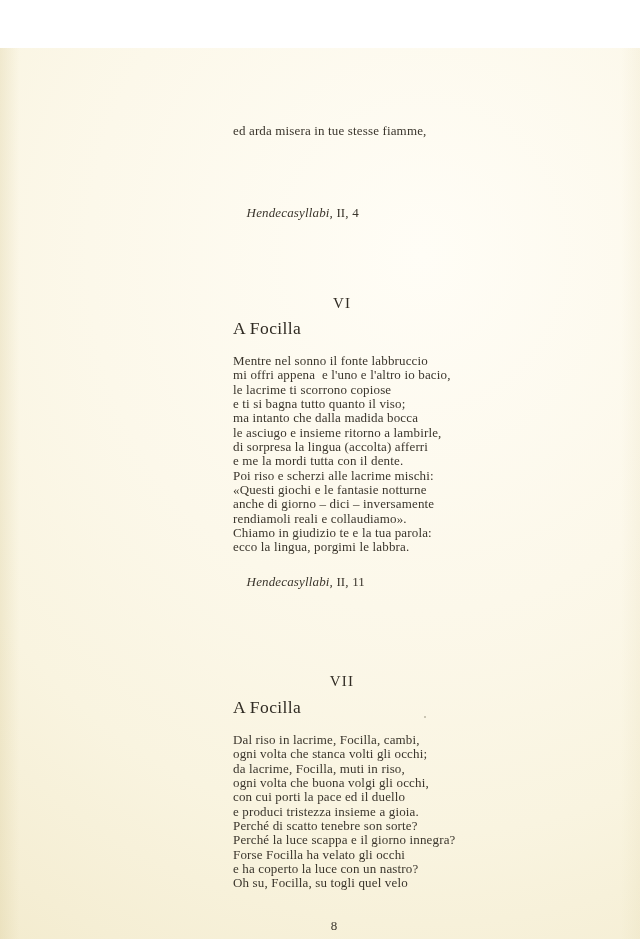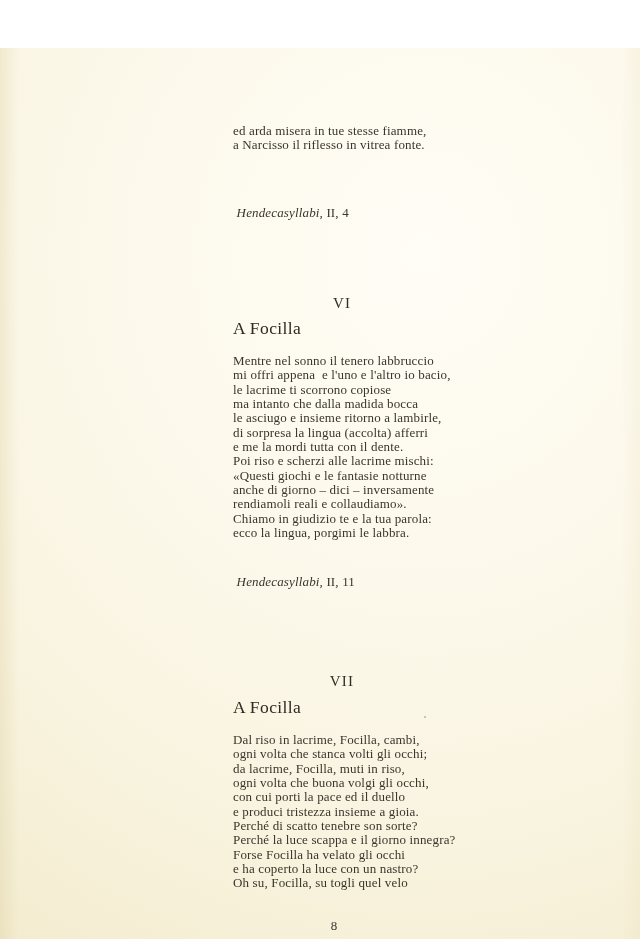--- a/index.html
+++ b/index.html
@@ -44,21 +44,21 @@
   }
   .line {
     font-size: 13px;
     line-height: 14.35px;
     letter-spacing: 0.15px;
     white-space: pre-wrap;
     color: #3a352c;
   }
   .citation {
     position: absolute;
-    left: 223px;
+    left: 233px;
     font-size: 13px;
     letter-spacing: 0.15px;
     color: #3a352c;
     white-space: pre-wrap;
   }
   .citation .work {
     font-style: italic;
   }
   .heading-num {
     position: absolute;
@@ -93,34 +93,34 @@
     opacity: 0.45;
   }
 </style>
 </head>
 <body>
 
 <div class="scan">
 
   <div class="block" style="top: 76px;">
     <div class="line">ed arda misera in tue stesse fiamme,</div>
-    <div class="line">a Narcisso il riflesso in vitrea fonte.</div>
   </div>
 
   <div class="citation" style="top: 141px;">
     <span class="work">Hendecasyllabi,</span><span class="ref"> II, 4</span>
   </div>
 
   <div class="heading-num" style="top: 247px;">VI</div>
   <div class="poem-title" style="top: 270px;">A Focilla</div>
 
   <div class="block" style="top: 306px;">
-    <div class="line">Mentre nel sonno il tenero labbruccio</div>
+    <div class="line">Mentre nel sonno il fonte labbruccio</div>
     <div class="line">mi offri appena  e l'uno e l'altro io bacio,</div>
     <div class="line">le lacrime ti scorrono copiose</div>
+    <div class="line">e ti si bagna tutto quanto il viso;</div>
     <div class="line">ma intanto che dalla madida bocca</div>
     <div class="line">le asciugo e insieme ritorno a lambirle,</div>
     <div class="line">di sorpresa la lingua (accolta) afferri</div>
     <div class="line">e me la mordi tutta con il dente.</div>
     <div class="line">Poi riso e scherzi alle lacrime mischi:</div>
     <div class="line">«Questi giochi e le fantasie notturne</div>
     <div class="line">anche di giorno – dici – inversamente</div>
     <div class="line">rendiamoli reali e collaudiamo».</div>
     <div class="line">Chiamo in giudizio te e la tua parola:</div>
     <div class="line">ecco la lingua, porgimi le labbra.</div>

